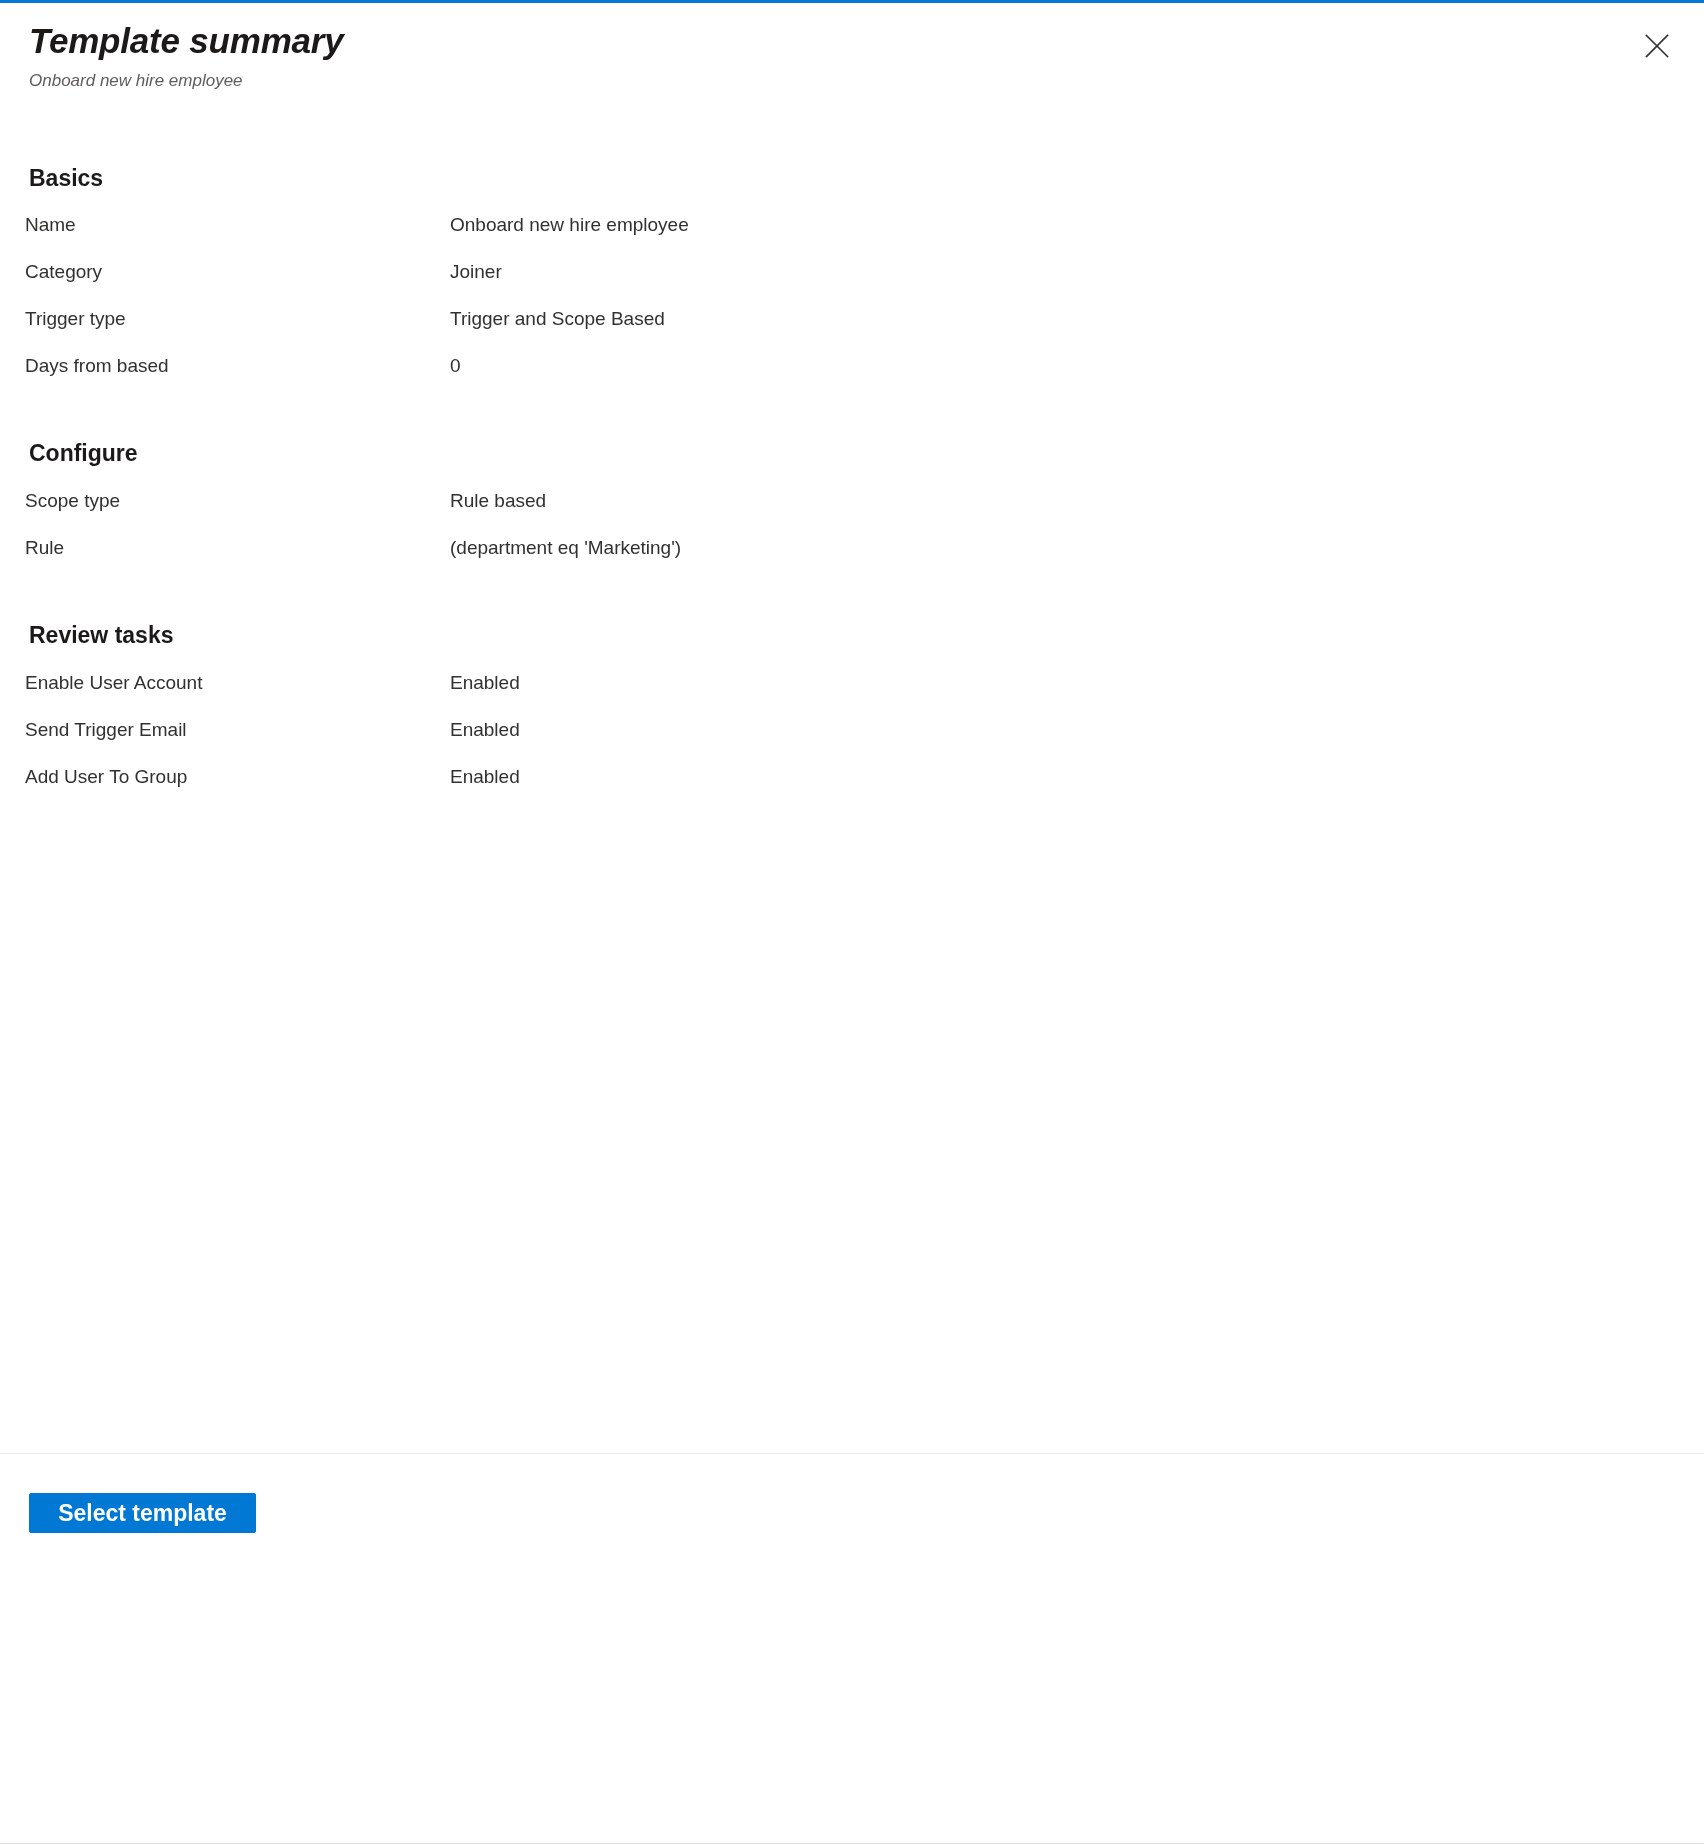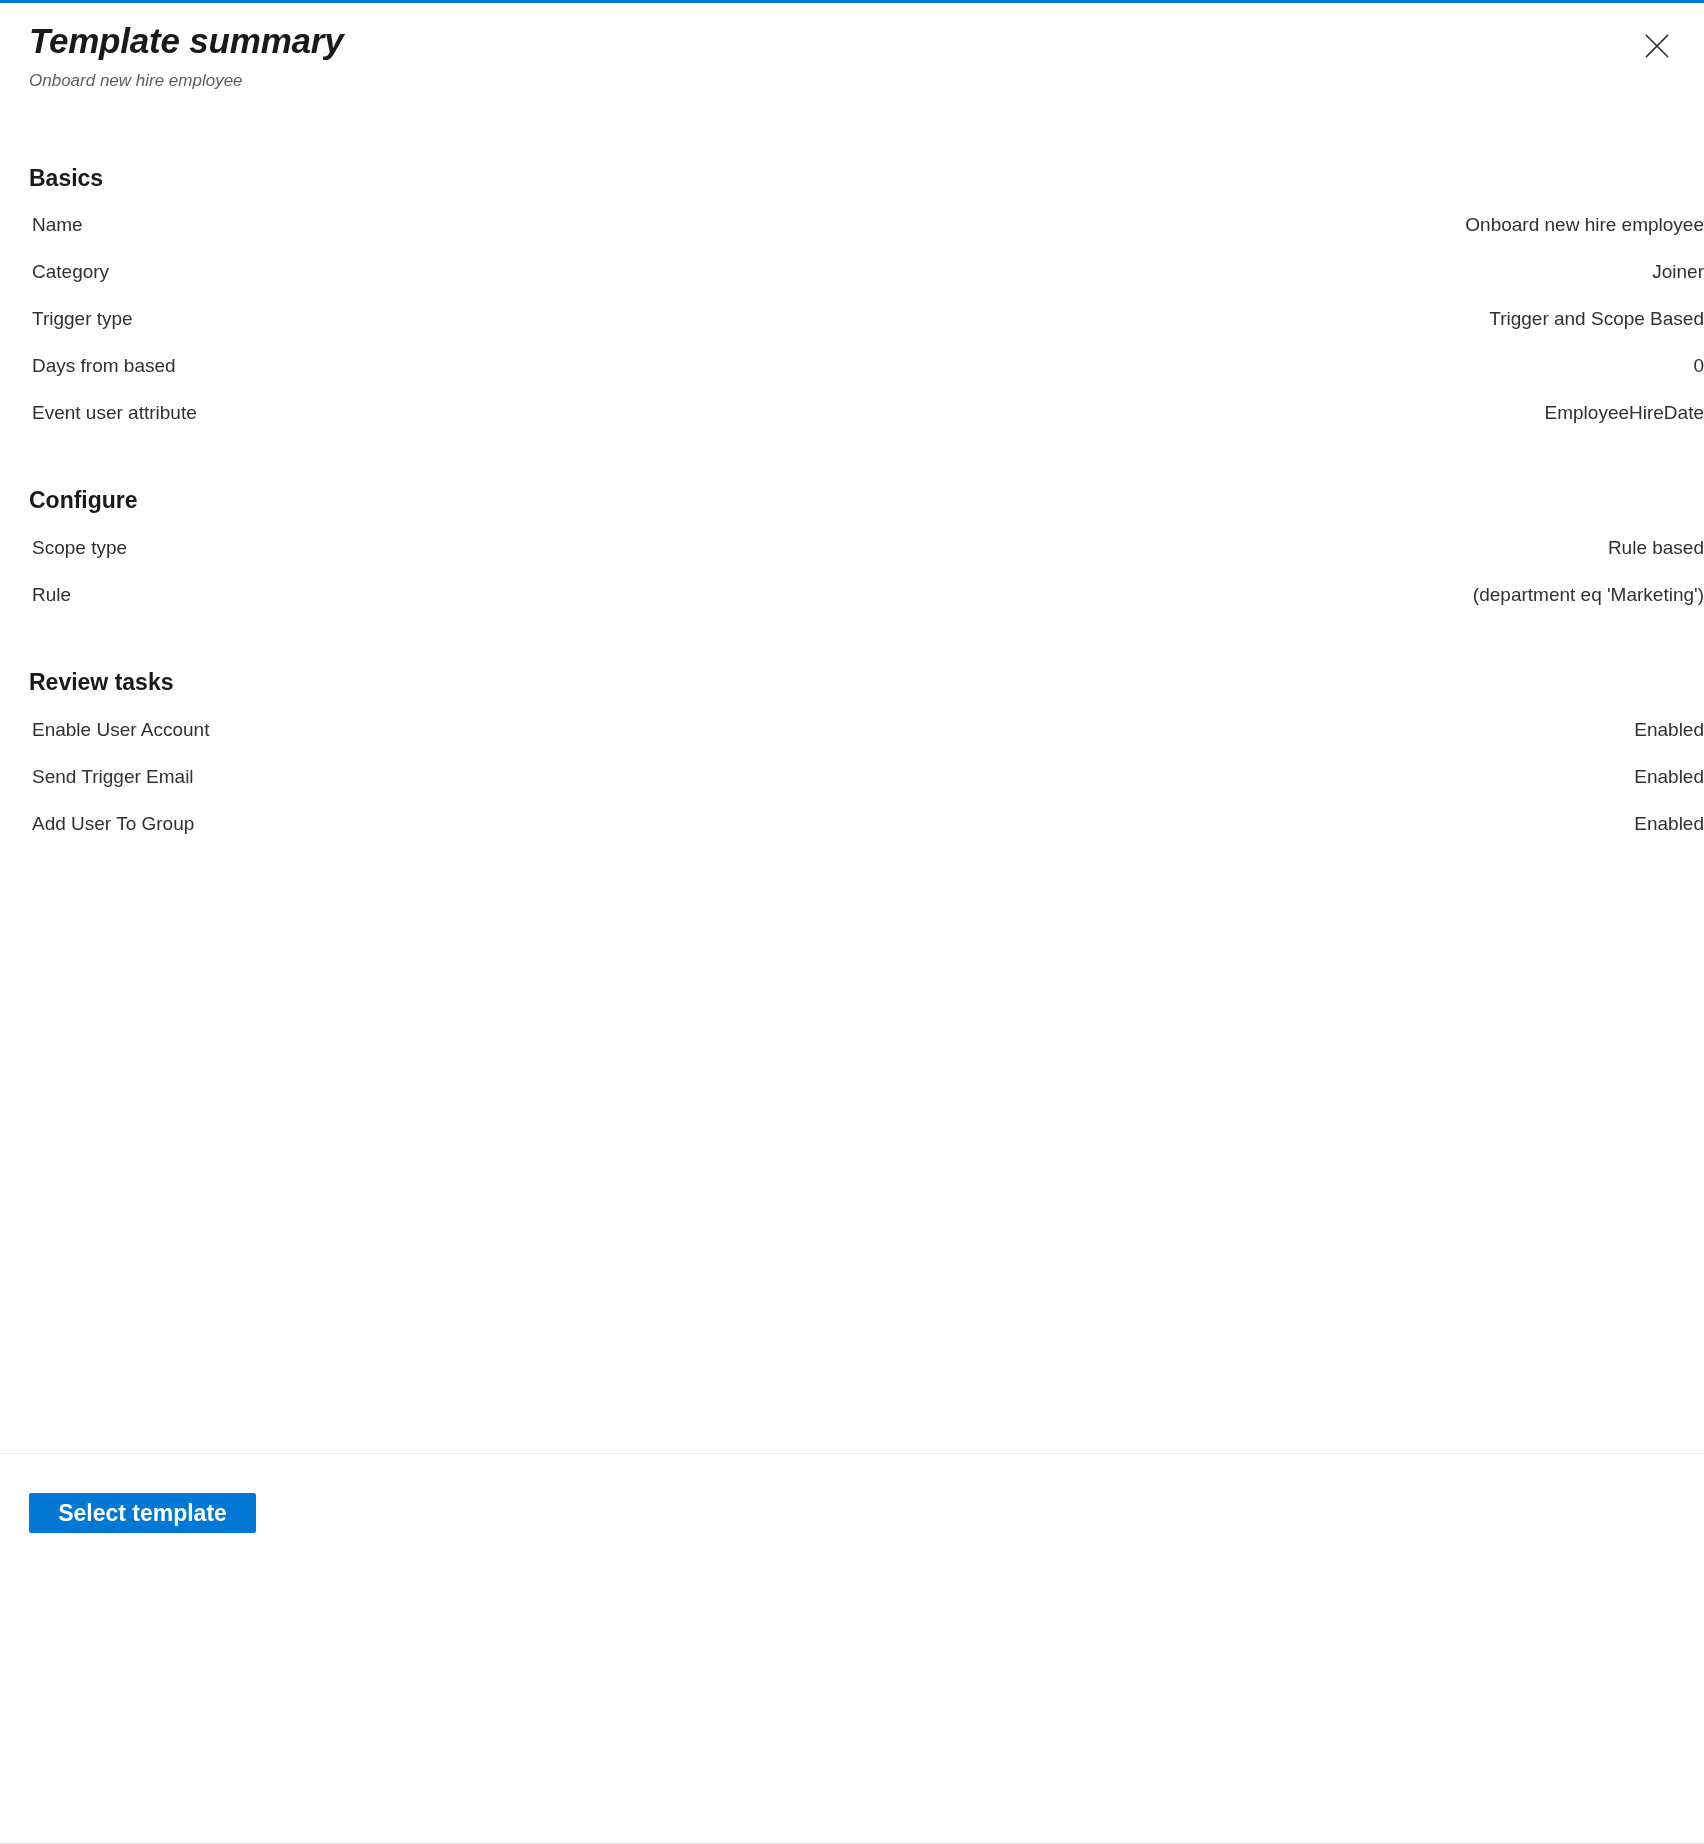--- a/index.html
+++ b/index.html
@@ -96,22 +96,21 @@
     margin: 0 0 0 29px;
     white-space: nowrap;
   }
 
   .kv-list { margin: 0; padding: 0; }
 
   .kv-row {
     display: flex;
     align-items: baseline;
     height: 47px;
-    padding-left: 32px;
-    justify-content: space-between;
+    padding-left: 25px;
   }
   .kv-label {
     width: 425px;
     flex: 0 0 425px;
     font-size: 19px;
     font-weight: 400;
     color: #323130;
     line-height: 26px;
     white-space: nowrap;
   }
@@ -210,24 +209,20 @@
           <div class="kv-value">Joiner</div>
         </div>
         <div class="kv-row">
           <div class="kv-label">Trigger type</div>
           <div class="kv-value">Trigger and Scope Based</div>
         </div>
         <div class="kv-row">
           <div class="kv-label">Days from based</div>
           <div class="kv-value">0</div>
         </div>
-        <div class="kv-row">
-          <div class="kv-label">Event user attribute</div>
-          <div class="kv-value">EmployeeHireDate</div>
-        </div>
       </div>
     </div>
 
     <div class="section group-configure">
       <h2 class="section-heading">Configure</h2>
       <div class="kv-list">
         <div class="kv-row">
           <div class="kv-label">Scope type</div>
           <div class="kv-value">Rule based</div>
         </div>

